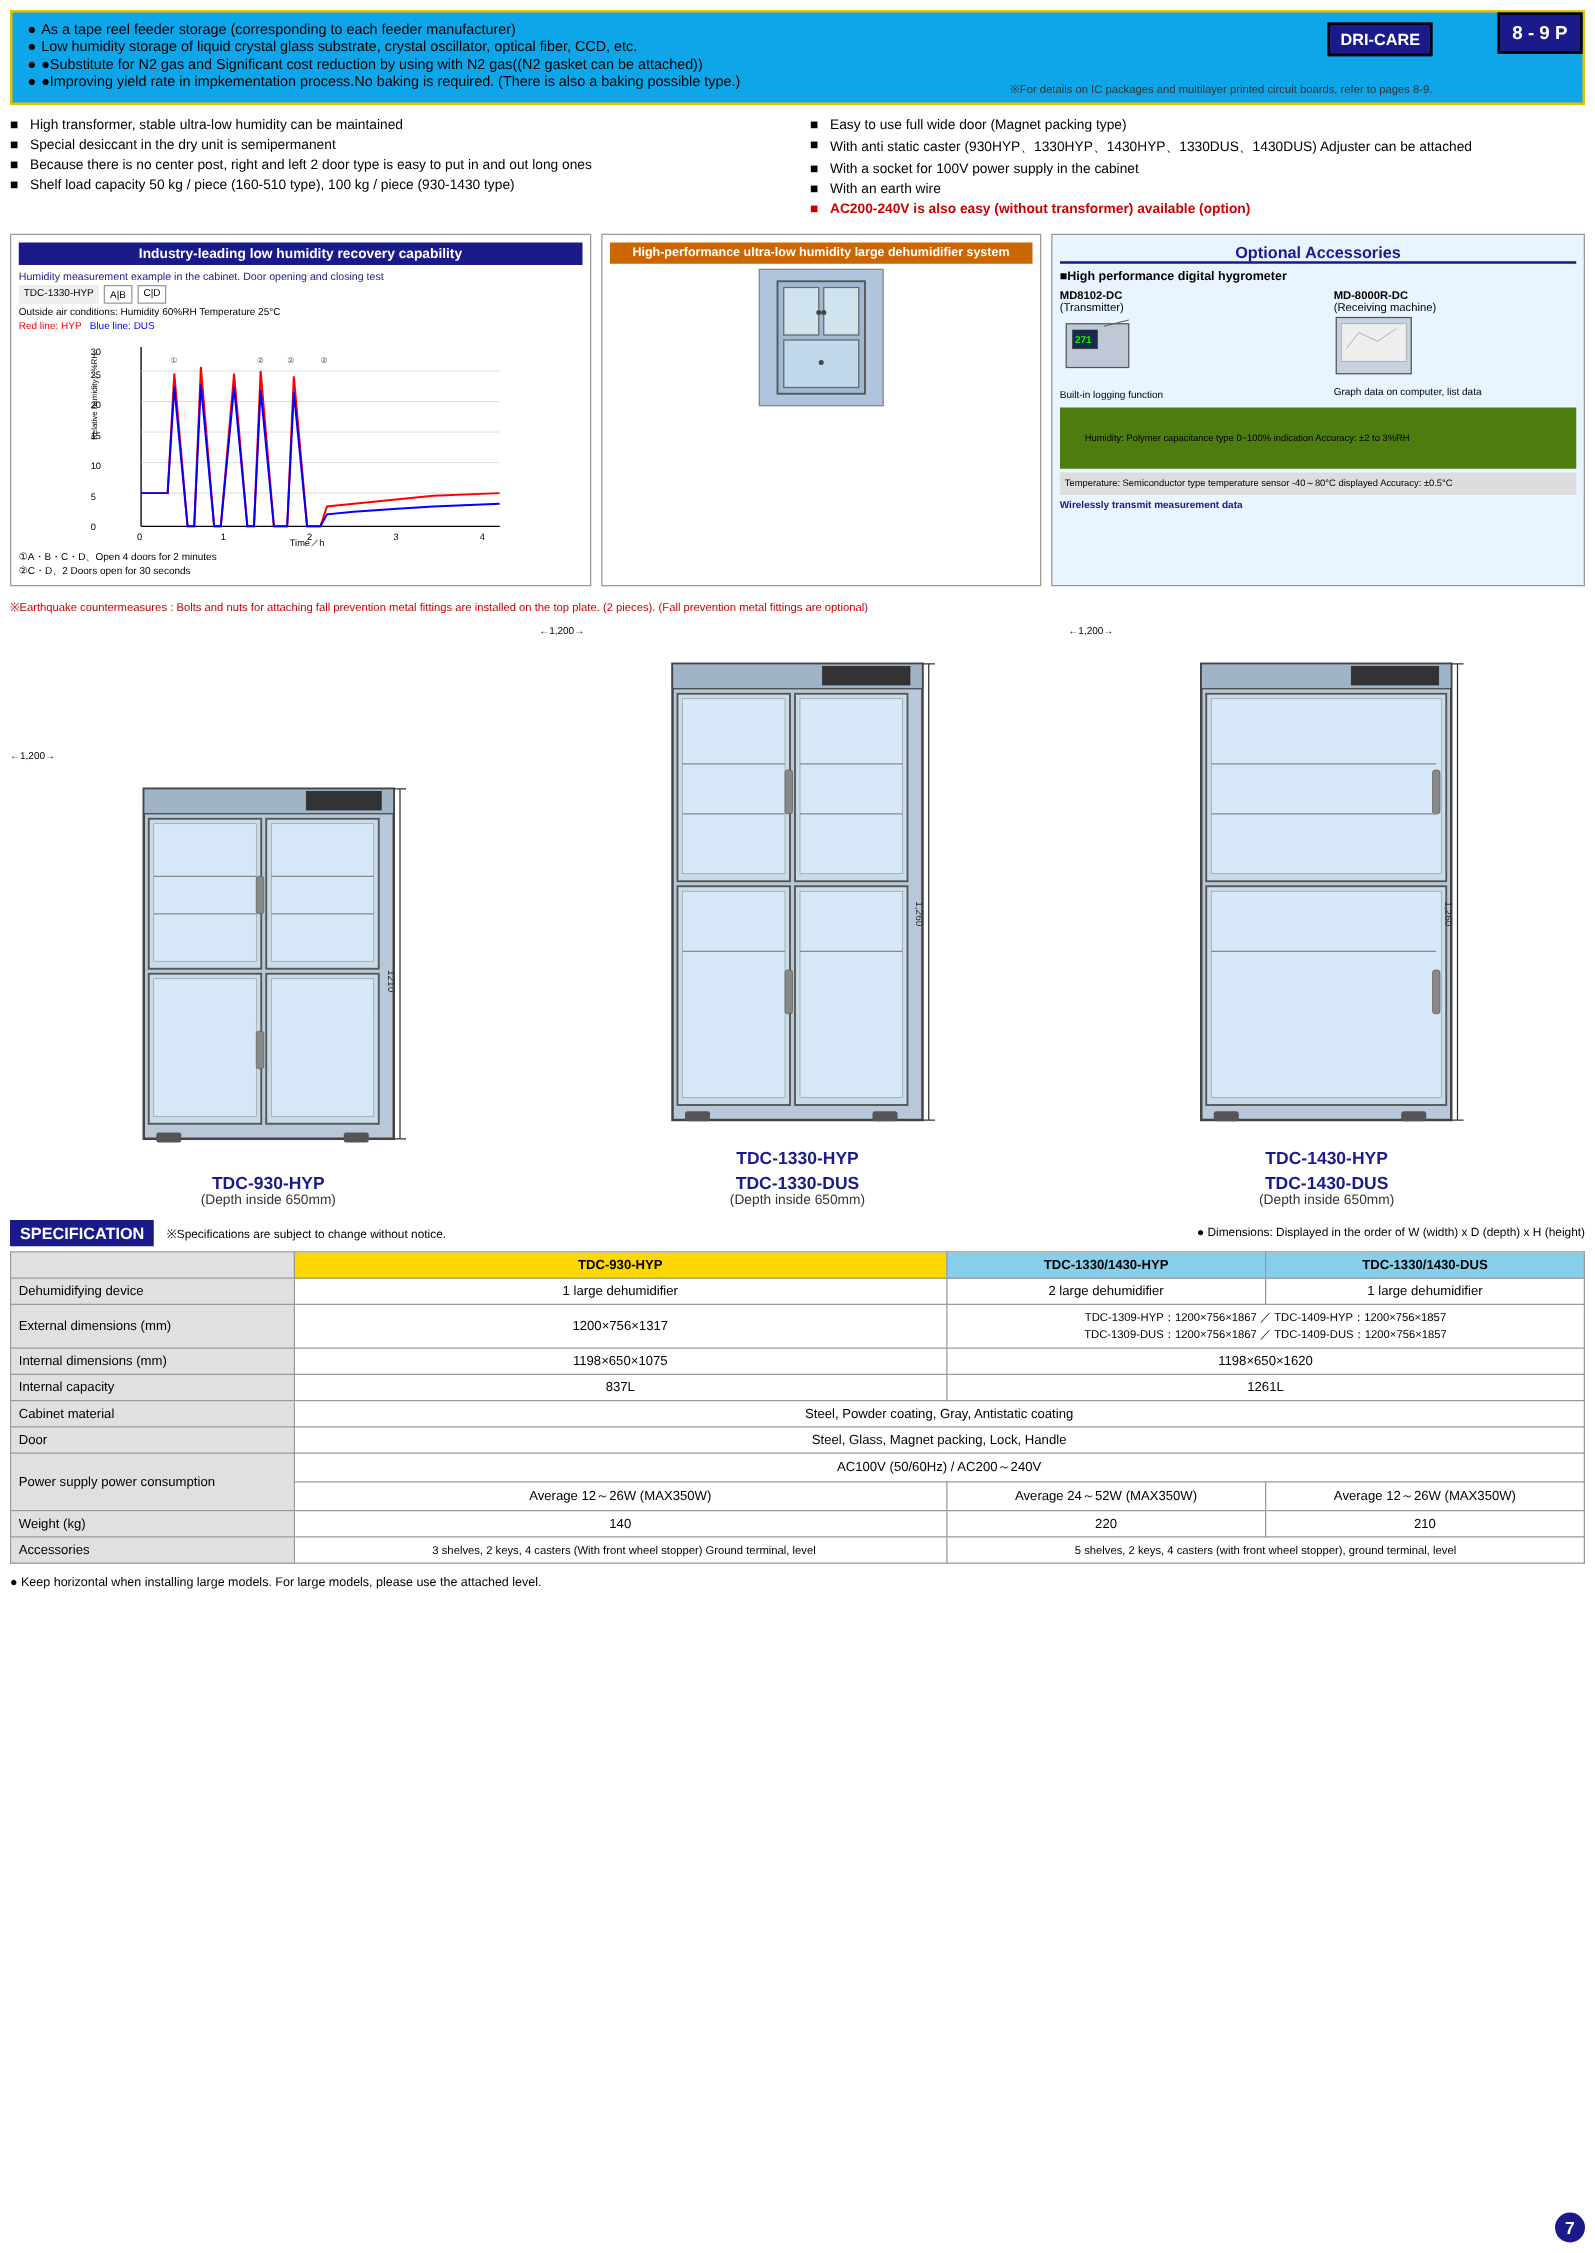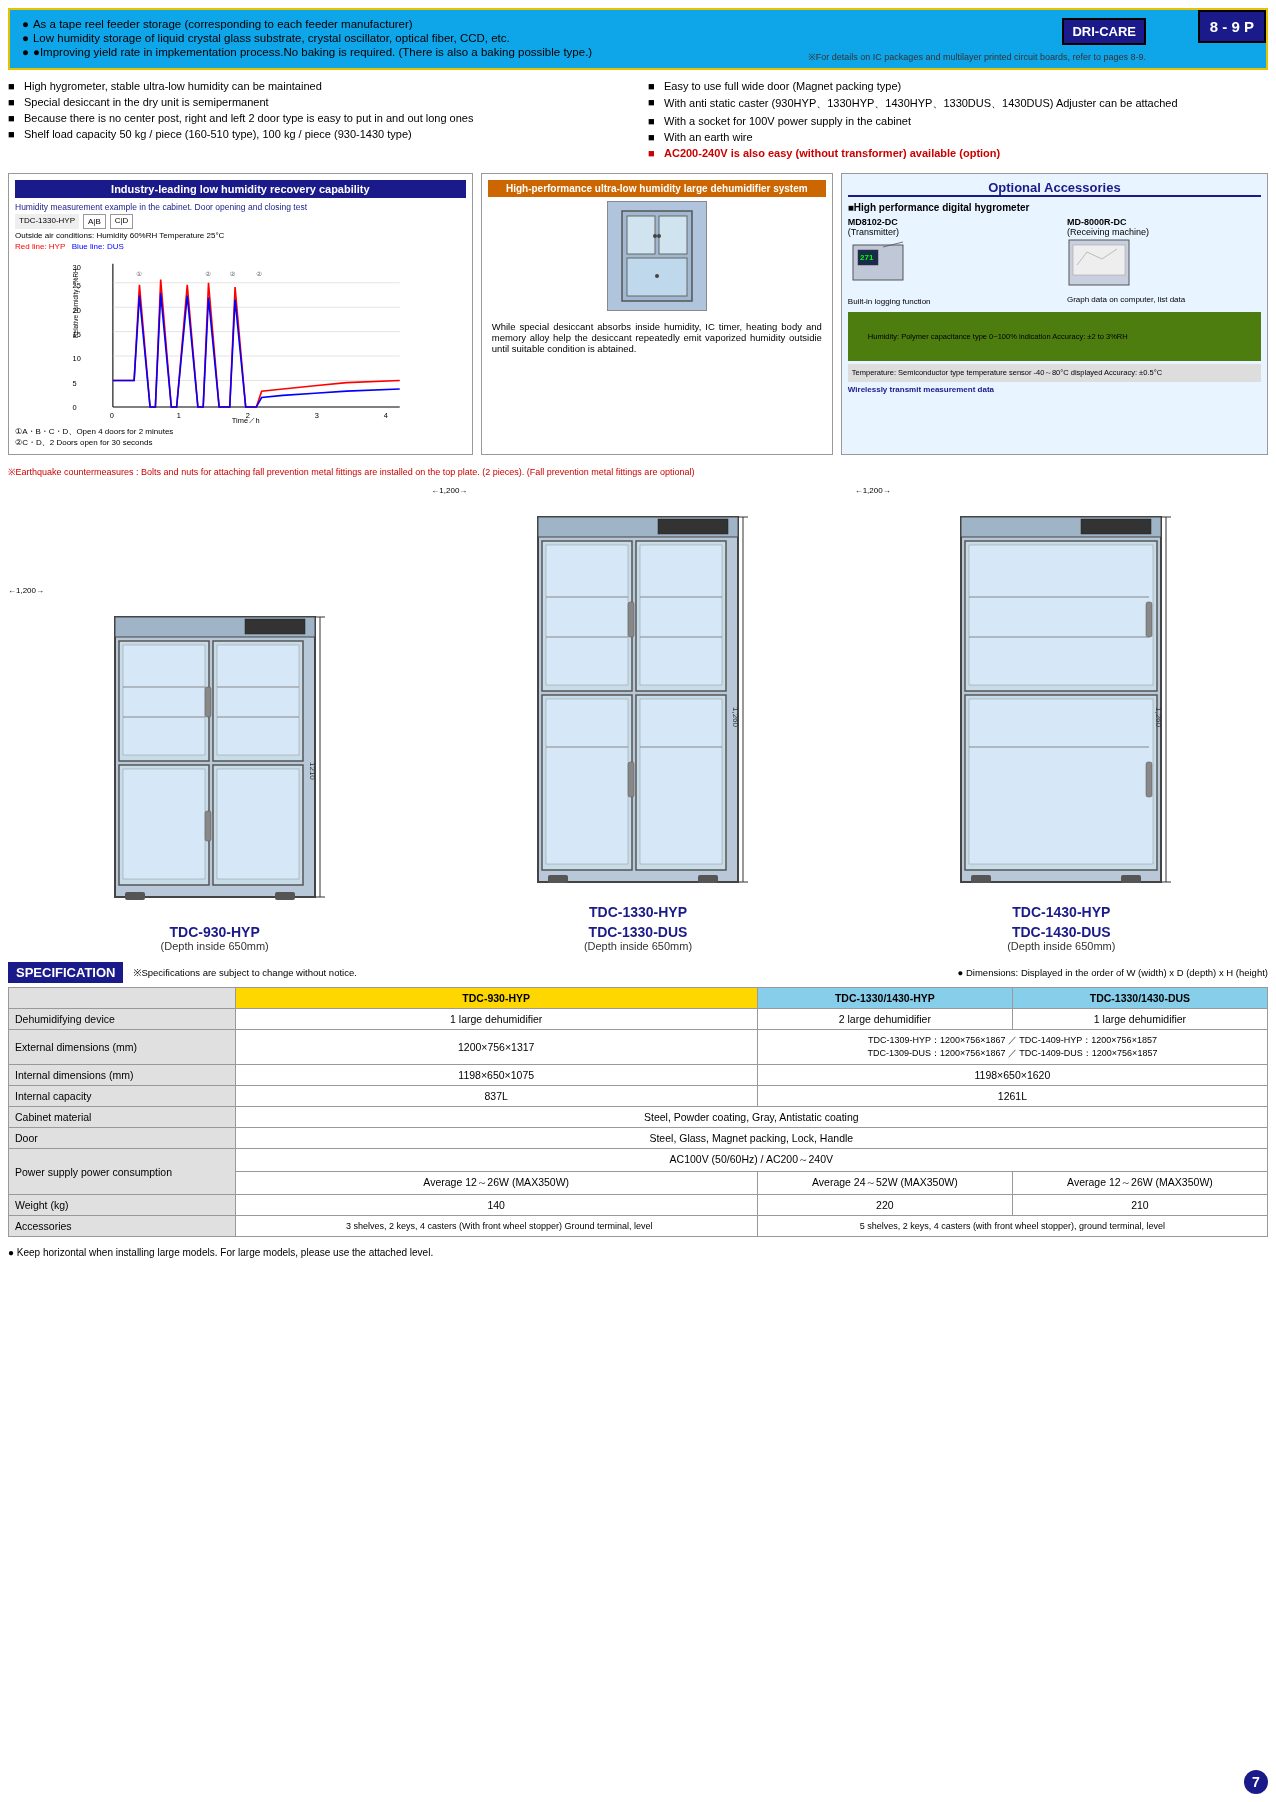--- a/index.html
+++ b/index.html
@@ -220,31 +220,32 @@
       height: 170px;
     }
   </style>
 </head>
 <body>
 
 <div class="top-banner">
   <ul>
     <li>As a tape reel feeder storage (corresponding to each feeder manufacturer)</li>
     <li>Low humidity storage of liquid crystal glass substrate, crystal oscillator, optical fiber, CCD, etc.</li>
+    <li>●Substitute for N2 gas and Significant cost reduction by using with N2 gas((N2 gasket can be attached))</li>
     <li>●Improving yield rate in impkementation process.No baking is required. (There is also a baking possible type.)</li>
   </ul>
   <div class="brand-logo">DRI-CARE</div>
   <div class="page-badge">8 - 9 P</div>
   <div class="note-text">※For details on IC packages and multilayer printed circuit boards, refer to pages 8-9.</div>
 </div>
 
 <div class="features-section">
   <div class="features-left">
     <ul>
-      <li>High hygrometer, stable ultra-low humidity can be maintained</li>
+      <li>High transformer, stable ultra-low humidity can be maintained</li>
       <li>Special desiccant in the dry unit is semipermanent</li>
       <li>Because there is no center post, right and left 2 door type is easy to put in and out long ones</li>
       <li>Shelf load capacity 50 kg / piece (160-510 type), 100 kg / piece (930-1430 type)</li>
     </ul>
   </div>
   <div class="features-right">
     <ul>
       <li>Easy to use full wide door (Magnet packing type)</li>
       <li>With anti static caster (930HYP、1330HYP、1430HYP、1330DUS、1430DUS) Adjuster can be attached</li>
       <li>With a socket for 100V power supply in the cabinet</li>
@@ -321,21 +322,20 @@
       <svg viewBox="0 0 80 100" width="80" height="100">
         <rect x="5" y="5" width="70" height="90" fill="#a0b8d0" stroke="#555" stroke-width="1.5"></rect>
         <rect x="10" y="10" width="28" height="38" fill="#d0e4f0" stroke="#666" stroke-width="1"></rect>
         <rect x="42" y="10" width="28" height="38" fill="#d0e4f0" stroke="#666" stroke-width="1"></rect>
         <rect x="10" y="52" width="60" height="38" fill="#c0d8ec" stroke="#666" stroke-width="1"></rect>
         <circle cx="38" cy="30" r="2" fill="#444"></circle>
         <circle cx="42" cy="30" r="2" fill="#444"></circle>
         <circle cx="40" cy="70" r="2" fill="#444"></circle>
       </svg>
     </div>
-    <div class="middle-content">While special desiccant absorbs inside humidity, IC timer, heating body and memory alloy help the desiccant repeatedly emit vaporized humidity outsidie until suitable condition is abtained.</div>
   </div>
 
   <div class="diagram-box optional-box">
     <div style="text-align:center;font-weight:bold;font-size:13px;color:#1a1a8a;border-bottom:2px solid #1a1a8a;margin-bottom:5px;">Optional Accessories</div>
     <div style="font-size:10px;font-weight:bold;margin-bottom:4px;">■High performance digital hygrometer</div>
     <div style="display:flex;gap:25px;margin-bottom:6px;">
       <div style="flex:1;">
         <div style="font-size:9px;font-weight:bold;">MD8102-DC</div>
         <div style="font-size:9px;">(Transmitter)</div>
         

